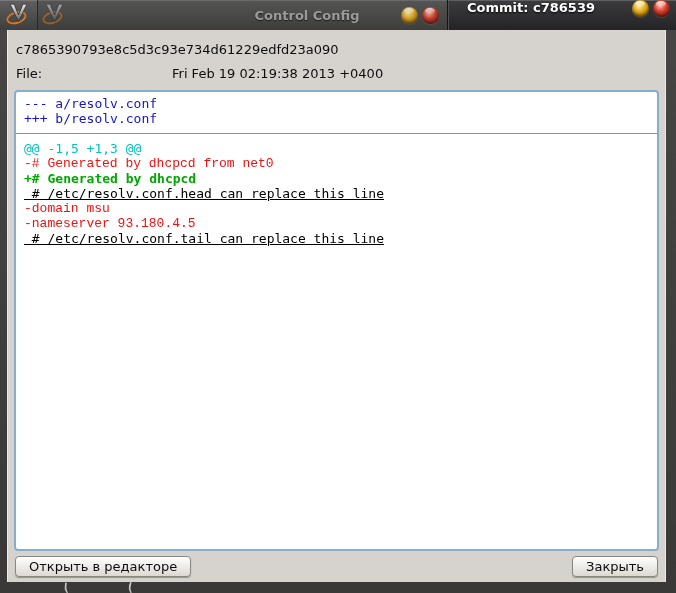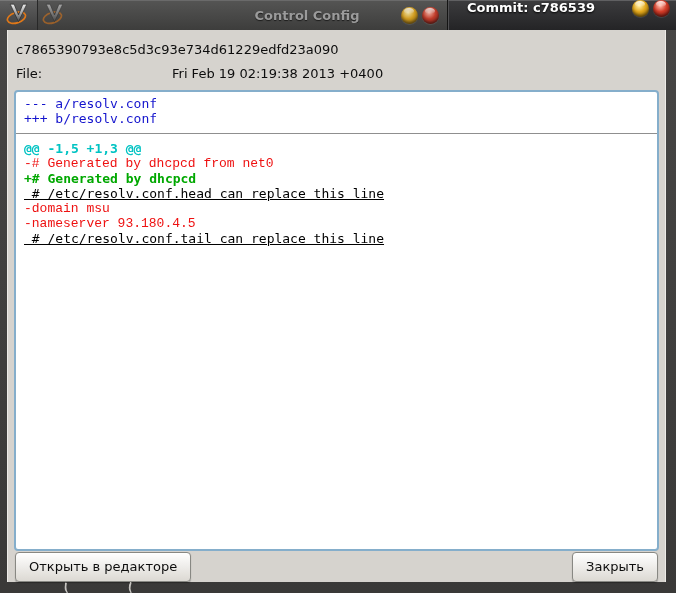--- a/index.html
+++ b/index.html
@@ -84,34 +84,34 @@
   
   .diff-box {
     flex:1; margin-top:5px; overflow:hidden;
     background:#fff; border:2px solid var(--diff-border); border-radius:4px;
     padding:4px 8px;
     font-family:"DejaVu Sans Mono","Liberation Mono",monospace;
     font-size:13px; line-height:15px; white-space:pre;
   }
   .line { height:15px; }
   .line.header  { color:var(--diff-header); }
-  .line.hunk    { color:var(--diff-hunk);font-weight:bold; }
+  .line.hunk    { color:var(--diff-hunk); }
   .line.removed { color:var(--diff-removed);font-family:Liberation Mono, monospace; }
   .line.added   { color:var(--diff-added);font-weight:bold; }
   .line.context { color:var(--diff-context);text-decoration:underline; }
   .line.separator { position:relative; }
   .line.separator::after {
     content:""; position:absolute; left:-8px; right:-8px; top:7px;
     border-top:1px solid #8f8f8f;
   }
 
   
   .button-row { height:31px; display:flex; align-items:center; justify-content:space-between; padding:0 1px; }
   .push-btn {
-    height:30px; padding:0 13px; border:1px solid #888883; border-radius:4px;
+    height:21px; padding:0 13px; border:1px solid #888883; border-radius:4px;
     background:linear-gradient(#ffffff,#dcd9d3);
     box-shadow:0 1px 1px rgba(0,0,0,.3), inset 0 1px 0 #fff;
     font-family:inherit; font-size:13px; color:#0d0d0d; cursor:default; white-space:nowrap;
   }
   .push-btn.close { min-width:84px; }
 
   
   .bottom-curve {
     position:absolute; bottom:-3px; width:12px; height:13px;
     border-left:2px solid rgba(215,213,208,.9); border-radius:0 0 0 10px;

